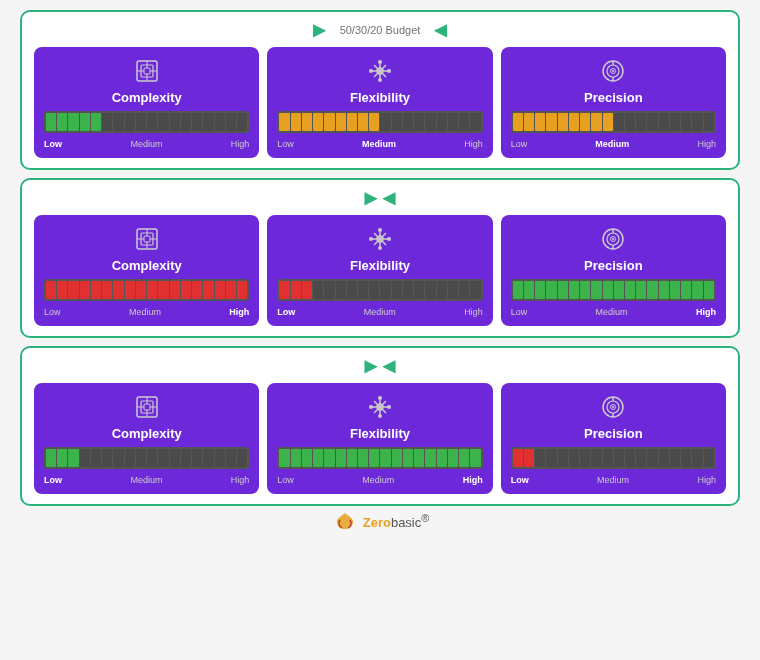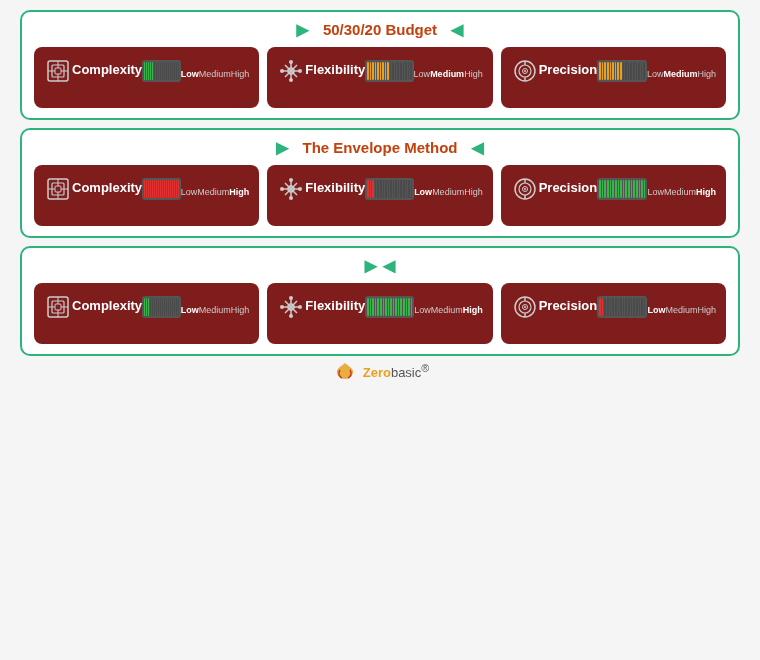--- a/index.html
+++ b/index.html
@@ -25,23 +25,23 @@
 
     .section-wrapper {
       border: 2px solid #2db37c;
       border-radius: 10px;
       padding: 8px 12px 10px 12px;
       background: #fff;
       position: relative;
     }
 
     .section-title {
-      font-size: 15px;
-      font-weight: bold;
-      color: #c2410c;
+      font-size: 11px;
+      font-weight: normal;
+      color: #737373;
       background: #fff;
       padding: 0 8px;
       position: relative;
       z-index: 1;
     }
 
     .section-title-wrap {
       display: flex;
       align-items: center;
       justify-content: center;
@@ -62,24 +62,25 @@
     }
 
     .cards-row {
       display: flex;
       gap: 8px;
       justify-content: space-between;
     }
 
     .card {
       flex: 1;
-      background: #7f1d1d;
+      background: #6d28d9;
       border-radius: 8px;
-      padding: 8px 10px 18px 10px;
-      display: flex;
+      padding: 8px 10px 9px 10px;
+      display: flex;
+      flex-direction: column;
       align-items: center;
       min-width: 0;
     }
 
     .card-icon {
       width: 32px;
       height: 32px;
       margin-bottom: 3px;
       display: flex;
       align-items: center;
@@ -292,21 +293,20 @@
             <span class="bar-label-text">Low</span>
             <span class="bar-label-text bold">Medium</span>
             <span class="bar-label-text">High</span>
           </div>
         </div>
       </div>
     </div>
     <div class="section-wrapper">
       <div class="section-title-wrap">
         <span class="green-arrow-left">▶</span>
-        <span class="section-title">The Envelope Method</span>
         <span class="green-arrow-right">◀</span>
       </div>
       <div class="cards-row">
         <div class="card">
           <div class="card-icon icon-complexity">
             <svg viewBox="0 0 28 28" fill="none" xmlns="http://www.w3.org/2000/svg">
     <rect x="4" y="4" width="20" height="20" rx="2" stroke="#ccc" stroke-width="1.5" fill="none"></rect>
     <rect x="8" y="8" width="12" height="12" rx="1" stroke="#ccc" stroke-width="1.2" fill="none"></rect>
     <rect x="11" y="11" width="6" height="6" rx="1" stroke="#ccc" stroke-width="1" fill="none"></rect>
     <line x1="4" y1="14" x2="11" y2="14" stroke="#ccc" stroke-width="1"></line>

